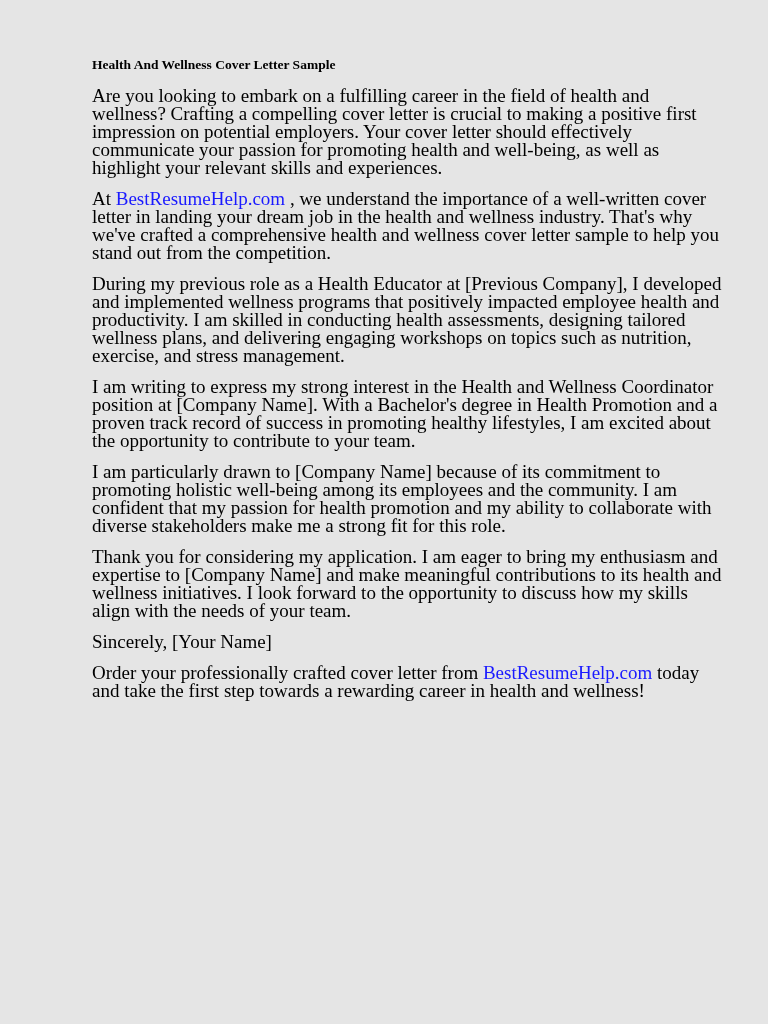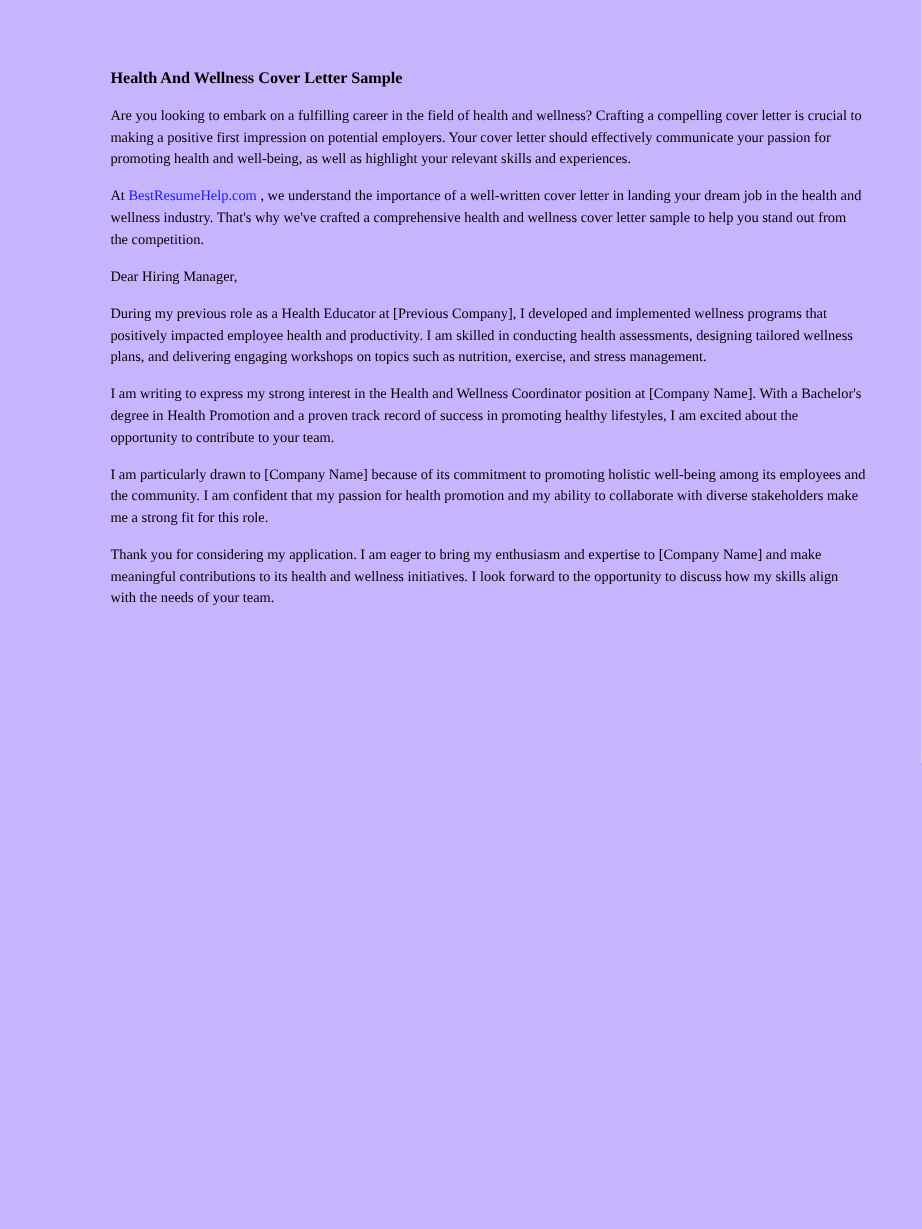--- a/index.html
+++ b/index.html
@@ -13,52 +13,53 @@
     font-family: "Liberation Serif", "DejaVu Serif", serif;
     color: #000000;
     position: relative;
     overflow: hidden;
   }
   .page {
     box-sizing: border-box;
     width: 768px;
     height: 1024px;
     padding: 56px 46px 0 92px;
-    background: #c4b5fd;
+    background: #e5e5e5;
   }
   .content {
     width: 630px;
   }
   h1.doc-heading {
     font-size: 13.5px;
     line-height: 18px;
     font-weight: bold;
     margin: 0 0 13px 0;
   }
   p.para {
-    font-size: 12px;
+    font-size: 19px;
     line-height: 18px;
     margin: 13px 0;
     text-align: left;
   }
   span.link {
     color: var(--link-color, #1a1aff);
     font-weight: normal;
     cursor: pointer;
   }
 </style>
 </head>
 <body style="color: rgb(0, 0, 0);">
 
 <div class="page">
   <div class="content">
     <h1 class="doc-heading">Health And Wellness Cover Letter Sample</h1>
     <div>
         <p class="para"><span>Are you looking to embark on a fulfilling career in the field of health and wellness? Crafting a compelling cover letter is crucial to making a positive first impression on potential employers. Your cover letter should effectively communicate your passion for promoting health and well-being, as well as highlight your relevant skills and experiences.</span></p>
         <p class="para"><span>At </span><span class="link">BestResumeHelp.com</span><span> , we understand the importance of a well-written cover letter in landing your dream job in the health and wellness industry. That's why we've crafted a comprehensive health and wellness cover letter sample to help you stand out from the competition.</span></p>
-        <p class="para"><span>Dear Hiring Manager,</span></p>
         <p class="para"><span>During my previous role as a Health Educator at [Previous Company], I developed and implemented wellness programs that positively impacted employee health and productivity. I am skilled in conducting health assessments, designing tailored wellness plans, and delivering engaging workshops on topics such as nutrition, exercise, and stress management.</span></p>
         <p class="para"><span>I am writing to express my strong interest in the Health and Wellness Coordinator position at [Company Name]. With a Bachelor's degree in Health Promotion and a proven track record of success in promoting healthy lifestyles, I am excited about the opportunity to contribute to your team.</span></p>
         <p class="para"><span>I am particularly drawn to [Company Name] because of its commitment to promoting holistic well-being among its employees and the community. I am confident that my passion for health promotion and my ability to collaborate with diverse stakeholders make me a strong fit for this role.</span></p>
         <p class="para"><span>Thank you for considering my application. I am eager to bring my enthusiasm and expertise to [Company Name] and make meaningful contributions to its health and wellness initiatives. I look forward to the opportunity to discuss how my skills align with the needs of your team.</span></p>
+        <p class="para"><span>Sincerely, [Your Name]</span></p>
+        <p class="para"><span>Order your professionally crafted cover letter from </span><span class="link">BestResumeHelp.com</span><span> today and take the first step towards a rewarding career in health and wellness!</span></p>
       </div>
   </div>
 </div>
 
 </body></html>

